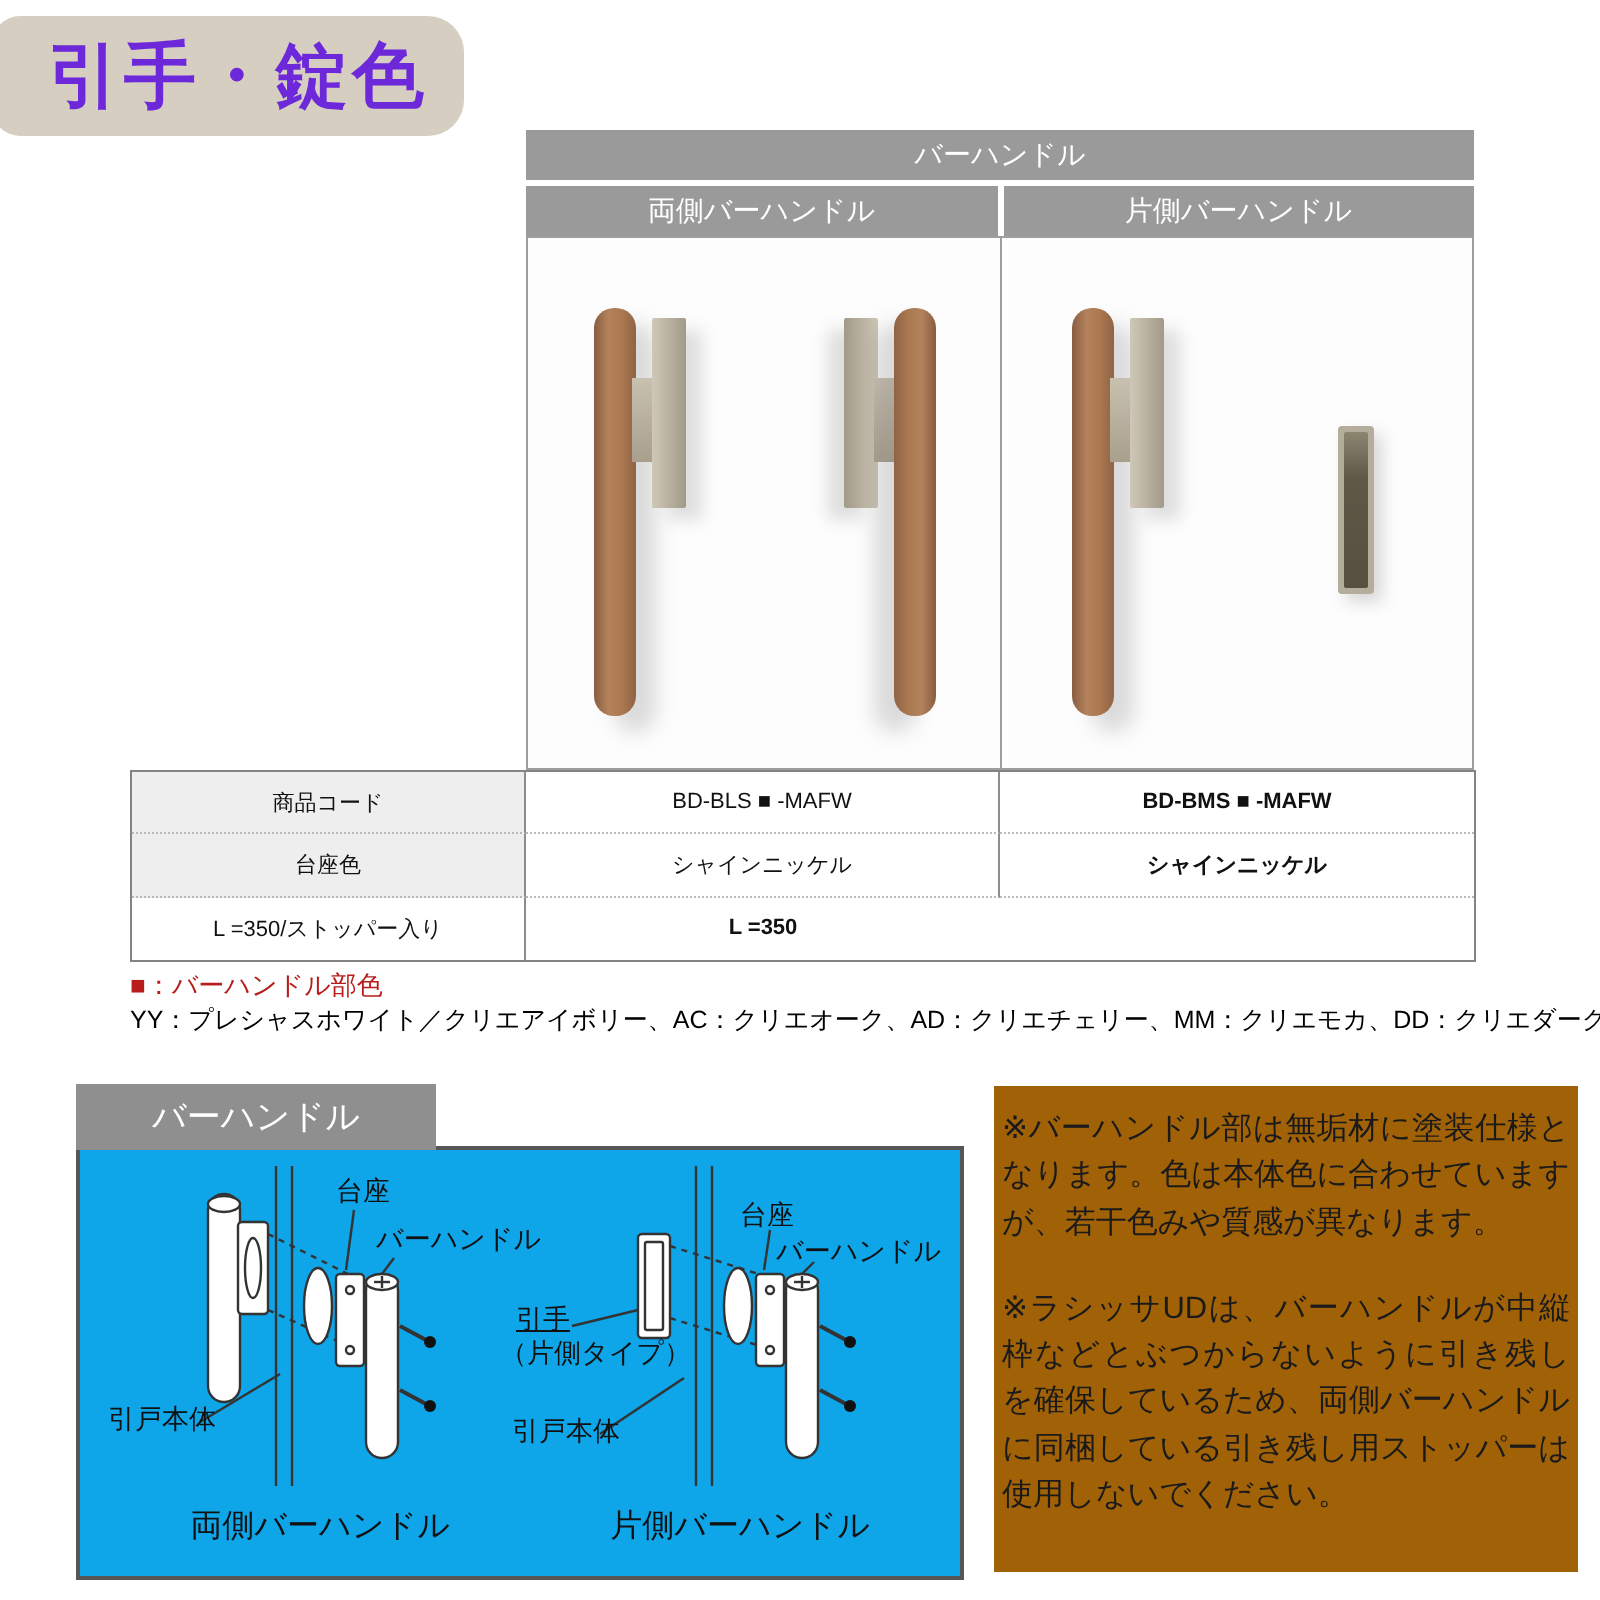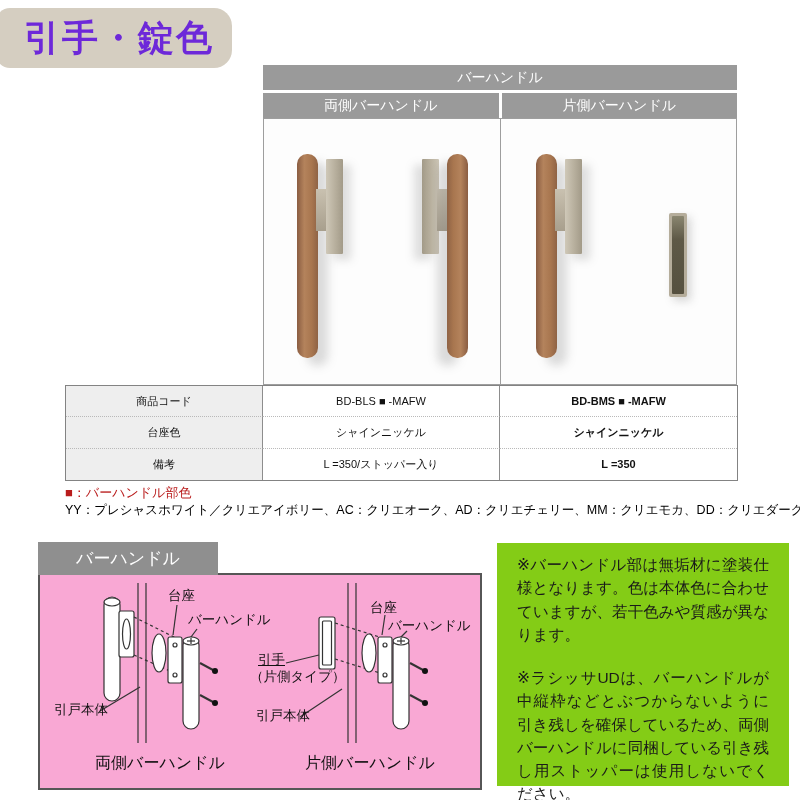--- a/index.html
+++ b/index.html
@@ -56,32 +56,32 @@
   .spec > div.lab { background:#eeeeee; }
   .spec > div.lastcol { border-right:none;font-weight:bold; }
   .spec > div.lastrow { border-bottom:none; }
 
   
   .legend1 { position:absolute; left:65px; top:484px; font-size:13px; color:#b91c1c; }
   .legend2 { position:absolute; left:65px; top:502px; font-size:12.5px; color:#000; white-space:nowrap; }
 
   
   .dg-box { position:absolute; left:38px; top:573px; width:444px; height:217px;
-    border:2px solid #565656; background:#f9a8d4; }
+    border:2px solid #565656; background:#0ea5e9; }
   .dg-tab { position:absolute; left:38px; top:542px; width:180px; height:33px;
     background:#8f8f8f; color:#fff; font-size:17px;
     display:flex; align-items:center; justify-content:center; z-index:2; }
   .dg-box svg { position:absolute; left:0; top:0; }
   .dg-label { position:absolute; font-size:13.5px; color:#111; white-space:nowrap; }
   .dg-caption { position:absolute; top:178px; width:180px; text-align:center;
     font-size:16px; color:#111; }
 
   
   .note-box { position:absolute; left:497px; top:543px; width:292px; height:243px;
-    background:#84cc16; padding:10px 20px; }
+    background:#a16207; padding:10px 4px; }
   .note-box p { font-size:15.5px; line-height:1.5; color:#1a1a1a; text-align:justify; }
   .note-box p + p { margin-top:20px; }
 </style>
 </head>
 <body>
 
 <div class="page">
 
   <div class="title-box">
     <span class="t">引手・錠色</span>
@@ -117,21 +117,20 @@
 
   <div class="spec">
     <div class="lab">商品コード</div>
     <div>BD-BLS ■ -MAFW</div>
     <div class="lastcol">BD-BMS ■ -MAFW</div>
 
     <div class="lab">台座色</div>
     <div>シャインニッケル</div>
     <div class="lastcol">シャインニッケル</div>
 
-    <div class="lab lastrow">備考</div>
     <div class="lastrow">L =350/ストッパー入り</div>
     <div class="lastcol lastrow">L =350</div>
   </div>
 
   <div class="legend1">■：バーハンドル部色</div>
   <div class="legend2">YY：プレシャスホワイト／クリエアイボリー、AC：クリエオーク、AD：クリエチェリー、MM：クリエモカ、DD：クリエダーク</div>
 
   <div class="dg-tab">バーハンドル</div>
   <div class="dg-box">
     <svg width="440" height="213" viewBox="0 0 440 213">

